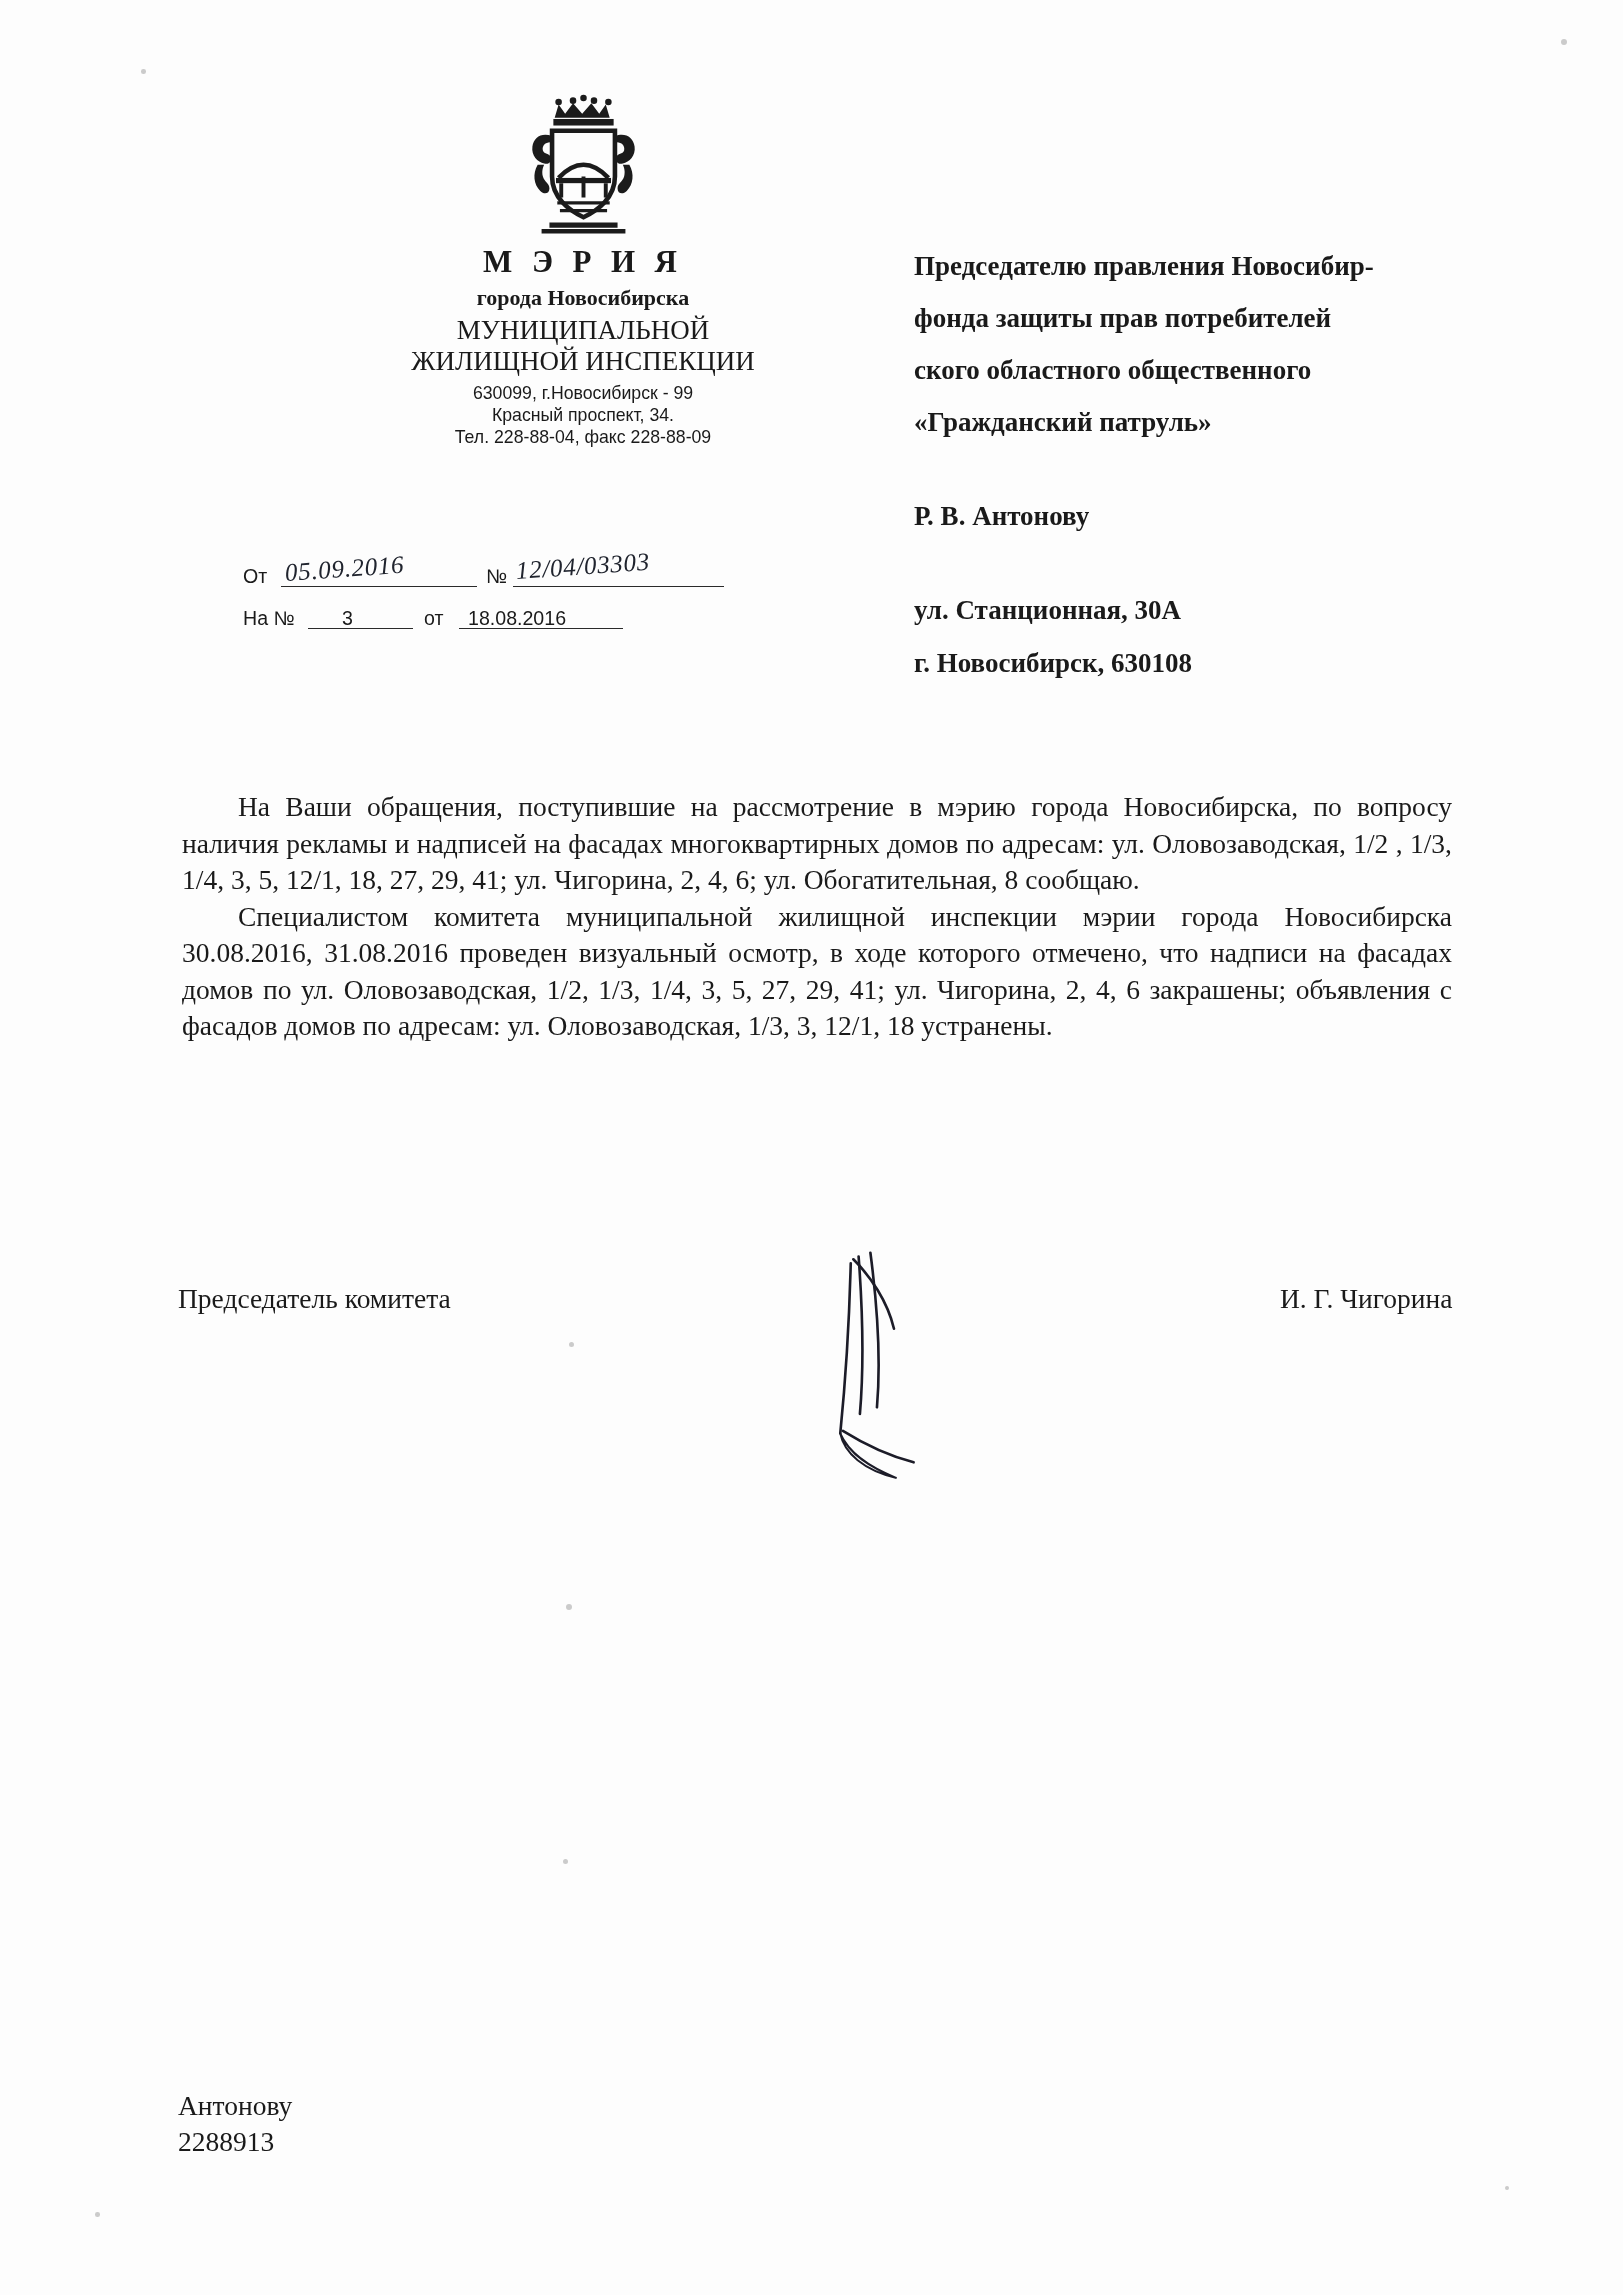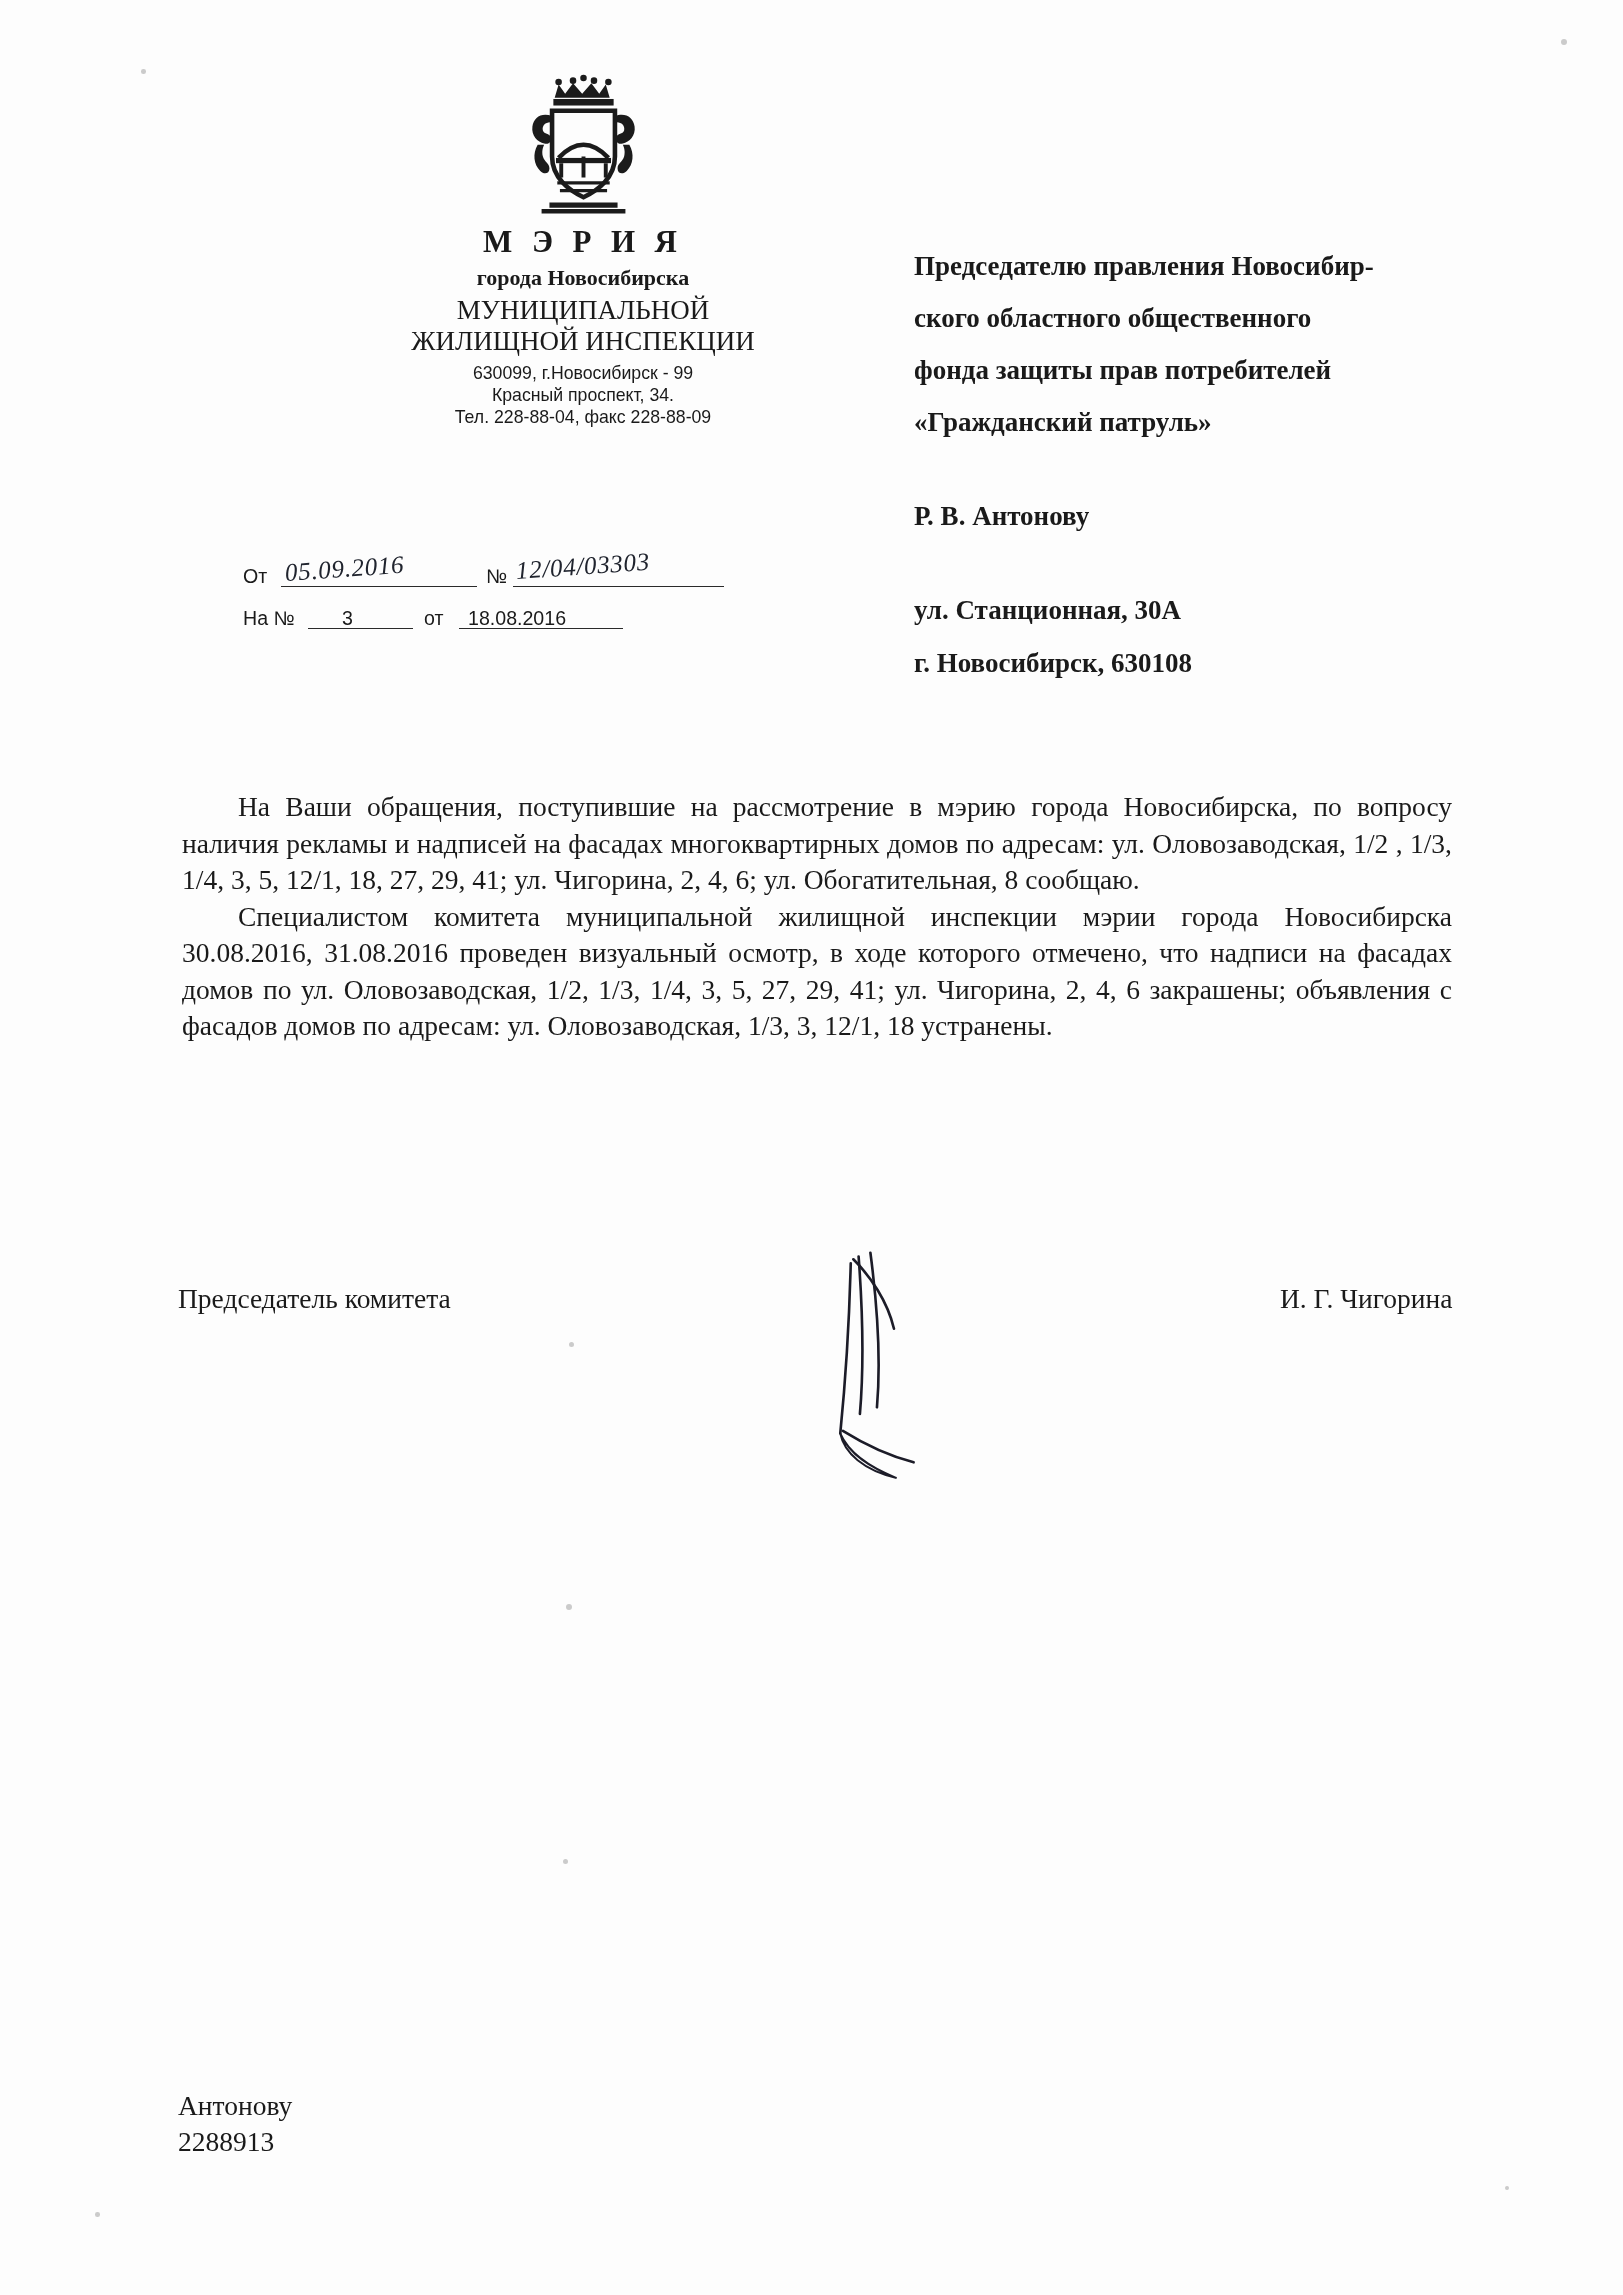--- a/index.html
+++ b/index.html
@@ -27,21 +27,21 @@
     position: absolute;
     background: #b9b9b9;
     border-radius: 50%;
     opacity: .75;
   }
 
   
   .letterhead {
     position: absolute;
     left: 308px;
-    top: 74px;
+    top: 94px;
     width: 550px;
     text-align: center;
   }
 
   .coat {
     width: 131px;
     height: 141px;
     margin: 0 auto 9.2px auto;
     display: block;
   }
@@ -243,22 +243,22 @@
       <span class="refline" style="left:65px;width:105px;top:0;"></span>
       <span class="refvalue" style="left:99px;">3</span>
       <span class="reflabel" style="left:181px;">от</span>
       <span class="refline" style="left:216px;width:164px;top:0;"></span>
       <span class="refvalue" style="left:225px;">18.08.2016</span>
     </div>
   </div>
 
   <div class="addressee">
     <p>Председателю правления Новосибир-</p>
+    <p>фонда защиты прав потребителей</p>
     <p>ского  областного общественного</p>
-    <p>фонда защиты прав потребителей</p>
     <p>«Гражданский патруль»</p>
     <div class="gap"></div>
     <p>Р. В. Антонову</p>
     <div class="gap"></div>
     <p>ул. Станционная, 30А</p>
     <p>г. Новосибирск, 630108</p>
     <div class="gap"></div>
   </div>
 
   <div class="body-text">

